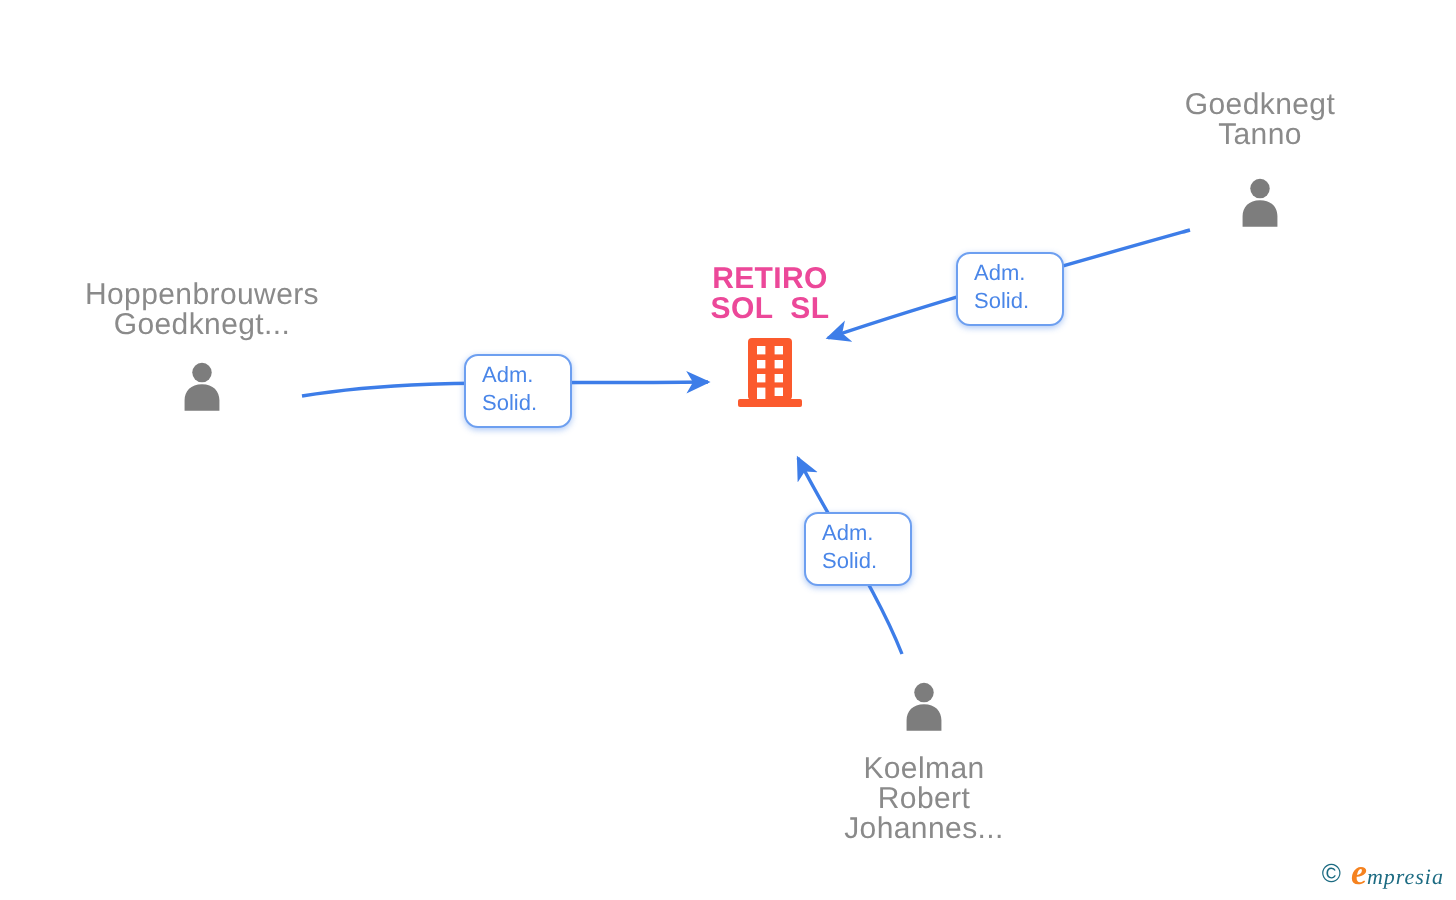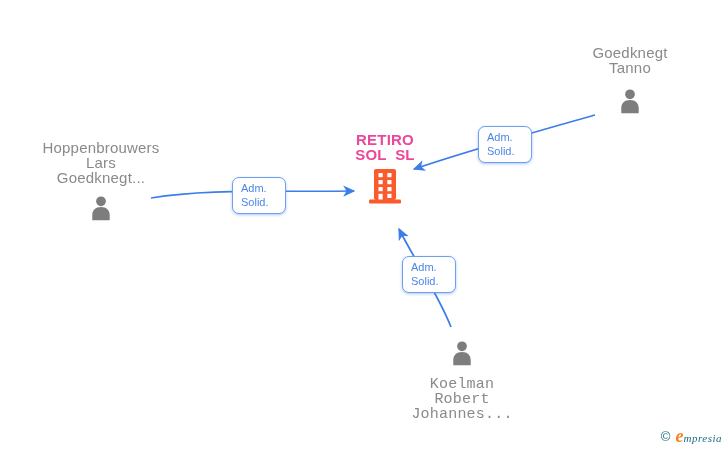--- a/index.html
+++ b/index.html
@@ -47,41 +47,40 @@
       </marker>
     </defs>
     <path d="M151,198 C205,189 262,192 354,191" fill="none" stroke="#3d7de8" stroke-width="1.7" marker-end="url(#arrow)"></path>
     <path d="M595,115 C538,131 470,150 414,169" fill="none" stroke="#3d7de8" stroke-width="1.7" marker-end="url(#arrow)"></path>
     <path d="M451,327 C438,294 414,259 399,229" fill="none" stroke="#3d7de8" stroke-width="1.7" marker-end="url(#arrow)"></path>
   </svg>
 
   <div class="node" style="left:10px;top:140px;width:182px;">
     <div class="node-label">
       <span>Hoppenbrouwers</span>
-      <span>Lars</span>
       <span>Goedknegt...</span>
     </div>
     <svg class="person-icon" style="margin-top:9px;" width="28" height="28" viewBox="0 0 27 27">
       <circle cx="13.5" cy="7" r="4.7" fill="#7d7d7d"></circle>
       <path d="M13.5 12.6 c-5.4 0 -8.4 3.3 -8.4 7.8 L5.1 25.4 h16.8 l0 -5 c0 -4.5 -3 -7.8 -8.4 -7.8 z" fill="#7d7d7d"></path>
     </svg>
   </div>
 
   <div class="node" style="left:539px;top:45px;width:182px;">
     <div class="node-label">
       <span>Goedknegt</span>
       <span>Tanno</span>
     </div>
     <svg class="person-icon" style="margin-top:12px;" width="28" height="28" viewBox="0 0 27 27">
       <circle cx="13.5" cy="7" r="4.7" fill="#7d7d7d"></circle>
       <path d="M13.5 12.6 c-5.4 0 -8.4 3.3 -8.4 7.8 L5.1 25.4 h16.8 l0 -5 c0 -4.5 -3 -7.8 -8.4 -7.8 z" fill="#7d7d7d"></path>
     </svg>
   </div>
 
-  <div class="node" style="left:371px;top:339px;width:182px;font-family:Liberation Mono, monospace;">
+  <div class="node" style="left:371px;top:339px;width:182px;">
     <svg class="person-icon" width="28" height="28" viewBox="0 0 27 27">
       <circle cx="13.5" cy="7" r="4.7" fill="#7d7d7d"></circle>
       <path d="M13.5 12.6 c-5.4 0 -8.4 3.3 -8.4 7.8 L5.1 25.4 h16.8 l0 -5 c0 -4.5 -3 -7.8 -8.4 -7.8 z" fill="#7d7d7d"></path>
     </svg>
     <div class="node-label" style="margin-top:5px;">
       <span>Koelman</span>
       <span>Robert</span>
       <span>Johannes...</span>
     </div>
   </div>

